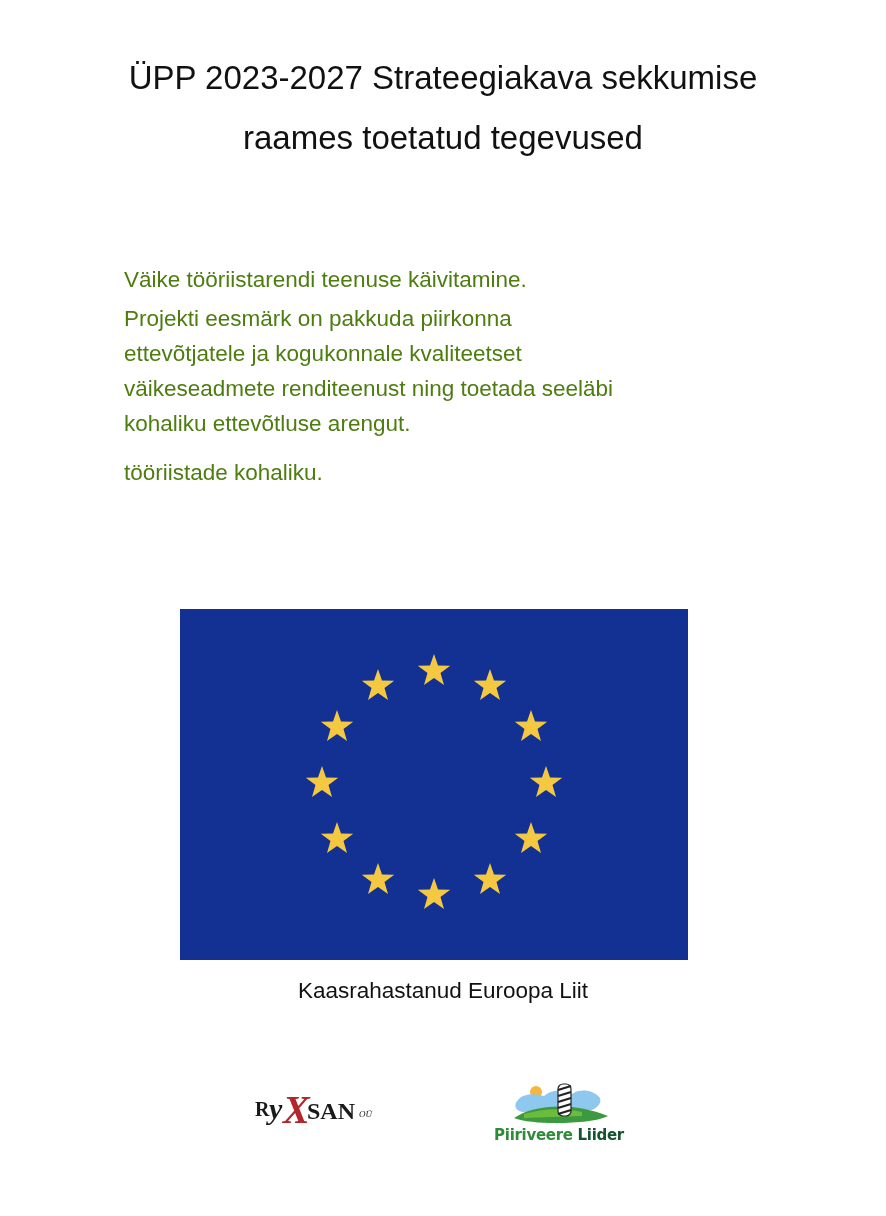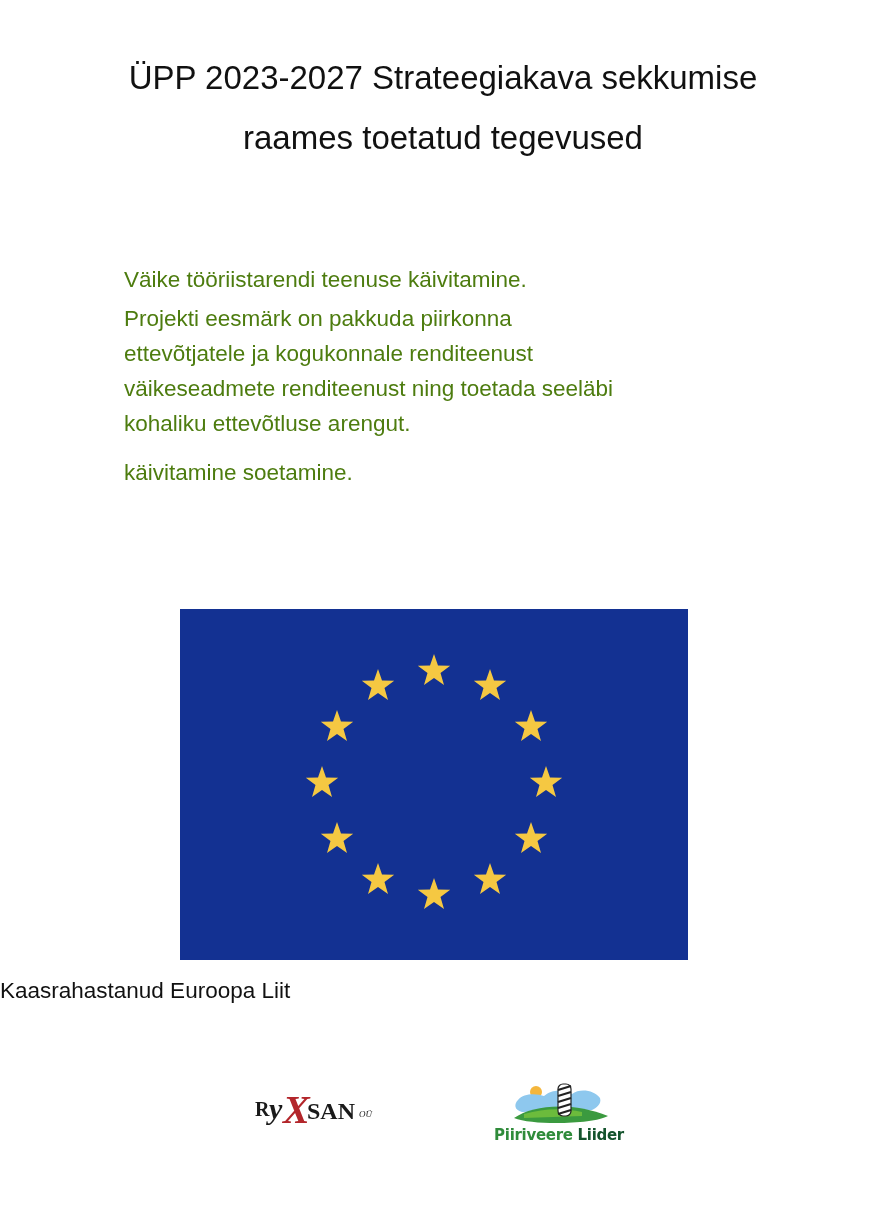--- a/index.html
+++ b/index.html
@@ -6,21 +6,21 @@
     body { width: 886px; height: 1216px; position: relative; overflow: hidden; font-family: "Liberation Sans", sans-serif; color: #111; }
     .title { position: absolute; left: 0; top: 48px; width: 886px; text-align: center; font-family: "Liberation Sans", sans-serif; font-size: 33px; line-height: 60px; color: #111; }
     .title div { white-space: nowrap; }
     .body-text { position: absolute; left: 124px; top: 262px; width: 660px; font-size: 22.5px; color: #4d7c0f; }
     .body-text p { margin: 0; line-height: 35px; }
     .body-text .p1 { margin-bottom: 4px; }
     .body-text .p2 { margin-bottom: 12px; }
     .body-text .p3 { line-height: 40px; }
     .flag { position: absolute; left: 180px; top: 609px; width: 508px; height: 351px; background: #133192; }
     .flag svg { position: absolute; left: 0; top: 0; }
-    .caption { position: absolute; left: 0; top: 978px; width: 886px; text-align: left; font-size: 22.5px; color: #111; }
+    .caption { position: absolute; left: 0; top: 978px; width: 886px; text-align: center; font-size: 22.5px; color: #111; }
     .logo-ryxsan { position: absolute; left: 255px; top: 1090px; width: 130px; height: 40px; }
     .logo-piiri { position: absolute; left: 484px; top: 1078px; width: 150px; height: 72px; }
     .ryx-r, .ryx-san { font-family: "Liberation Serif", serif; font-weight: bold; color: #1a1a1a; position: absolute; }
     .ryx-r { left: 0; top: 8px; font-size: 20px; }
     .ryx-y { position: absolute; left: 14px; top: 2px; font-family: "Liberation Serif", serif; font-style: italic; font-weight: bold; font-size: 30px; color: #1a1a1a; }
     .ryx-x { position: absolute; left: 28px; top: -4px; font-family: "Liberation Serif", serif; font-style: italic; font-weight: bold; font-size: 40px; color: #b3262b; }
     .ryx-san { left: 52px; top: 8px; font-size: 24px; }
     .ryx-ou { position: absolute; left: 104px; top: 19px; font-family: "Liberation Serif", serif; font-style: italic; font-size: 9px; color: #1a1a1a; }
     .piiri-text { position: absolute; left: 0; top: 48px; width: 150px; text-align: center; font-family: "DejaVu Sans", sans-serif; font-weight: bold; font-size: 15px; white-space: nowrap; letter-spacing: -0.3px; }
     .piiri-a { color: #2f8b3a; }
@@ -31,26 +31,26 @@
 
 <div class="title">
   <div>ÜPP 2023-2027 Strateegiakava sekkumise</div>
   <div>raames toetatud tegevused</div>
 </div>
 
 <div class="body-text">
   <p class="p1">Väike tööriistarendi teenuse käivitamine.</p>
   <div class="p2">
     <p>Projekti eesmärk on pakkuda piirkonna</p>
-    <p>ettevõtjatele ja kogukonnale renditeenust</p>
+    <p>ettevõtjatele ja kogukonnale kvaliteetset</p>
     <p>väikeseadmete renditeenust ning toetada seeläbi</p>
     <p>kohaliku ettevõtluse arengut.</p>
   </div>
   <div>
-    <p class="p3">käivitamine soetamine.</p>
+    <p class="p3">tööriistade kohaliku.</p>
   </div>
 </div>
 
 <div class="flag">
   <svg width="508" height="351" viewBox="0 0 508 351">
     <defs>
       <polygon id="star" points="0,-17 4,-5.5 16.2,-5.3 6.5,2.1 10,14 0,6.9 -10,14 -6.5,2.1 -16.2,-5.3 -4,-5.5" fill="#F5C842"></polygon>
     </defs>
     <use href="#star" x="254" y="62"></use>
     <use href="#star" x="310" y="77"></use>

